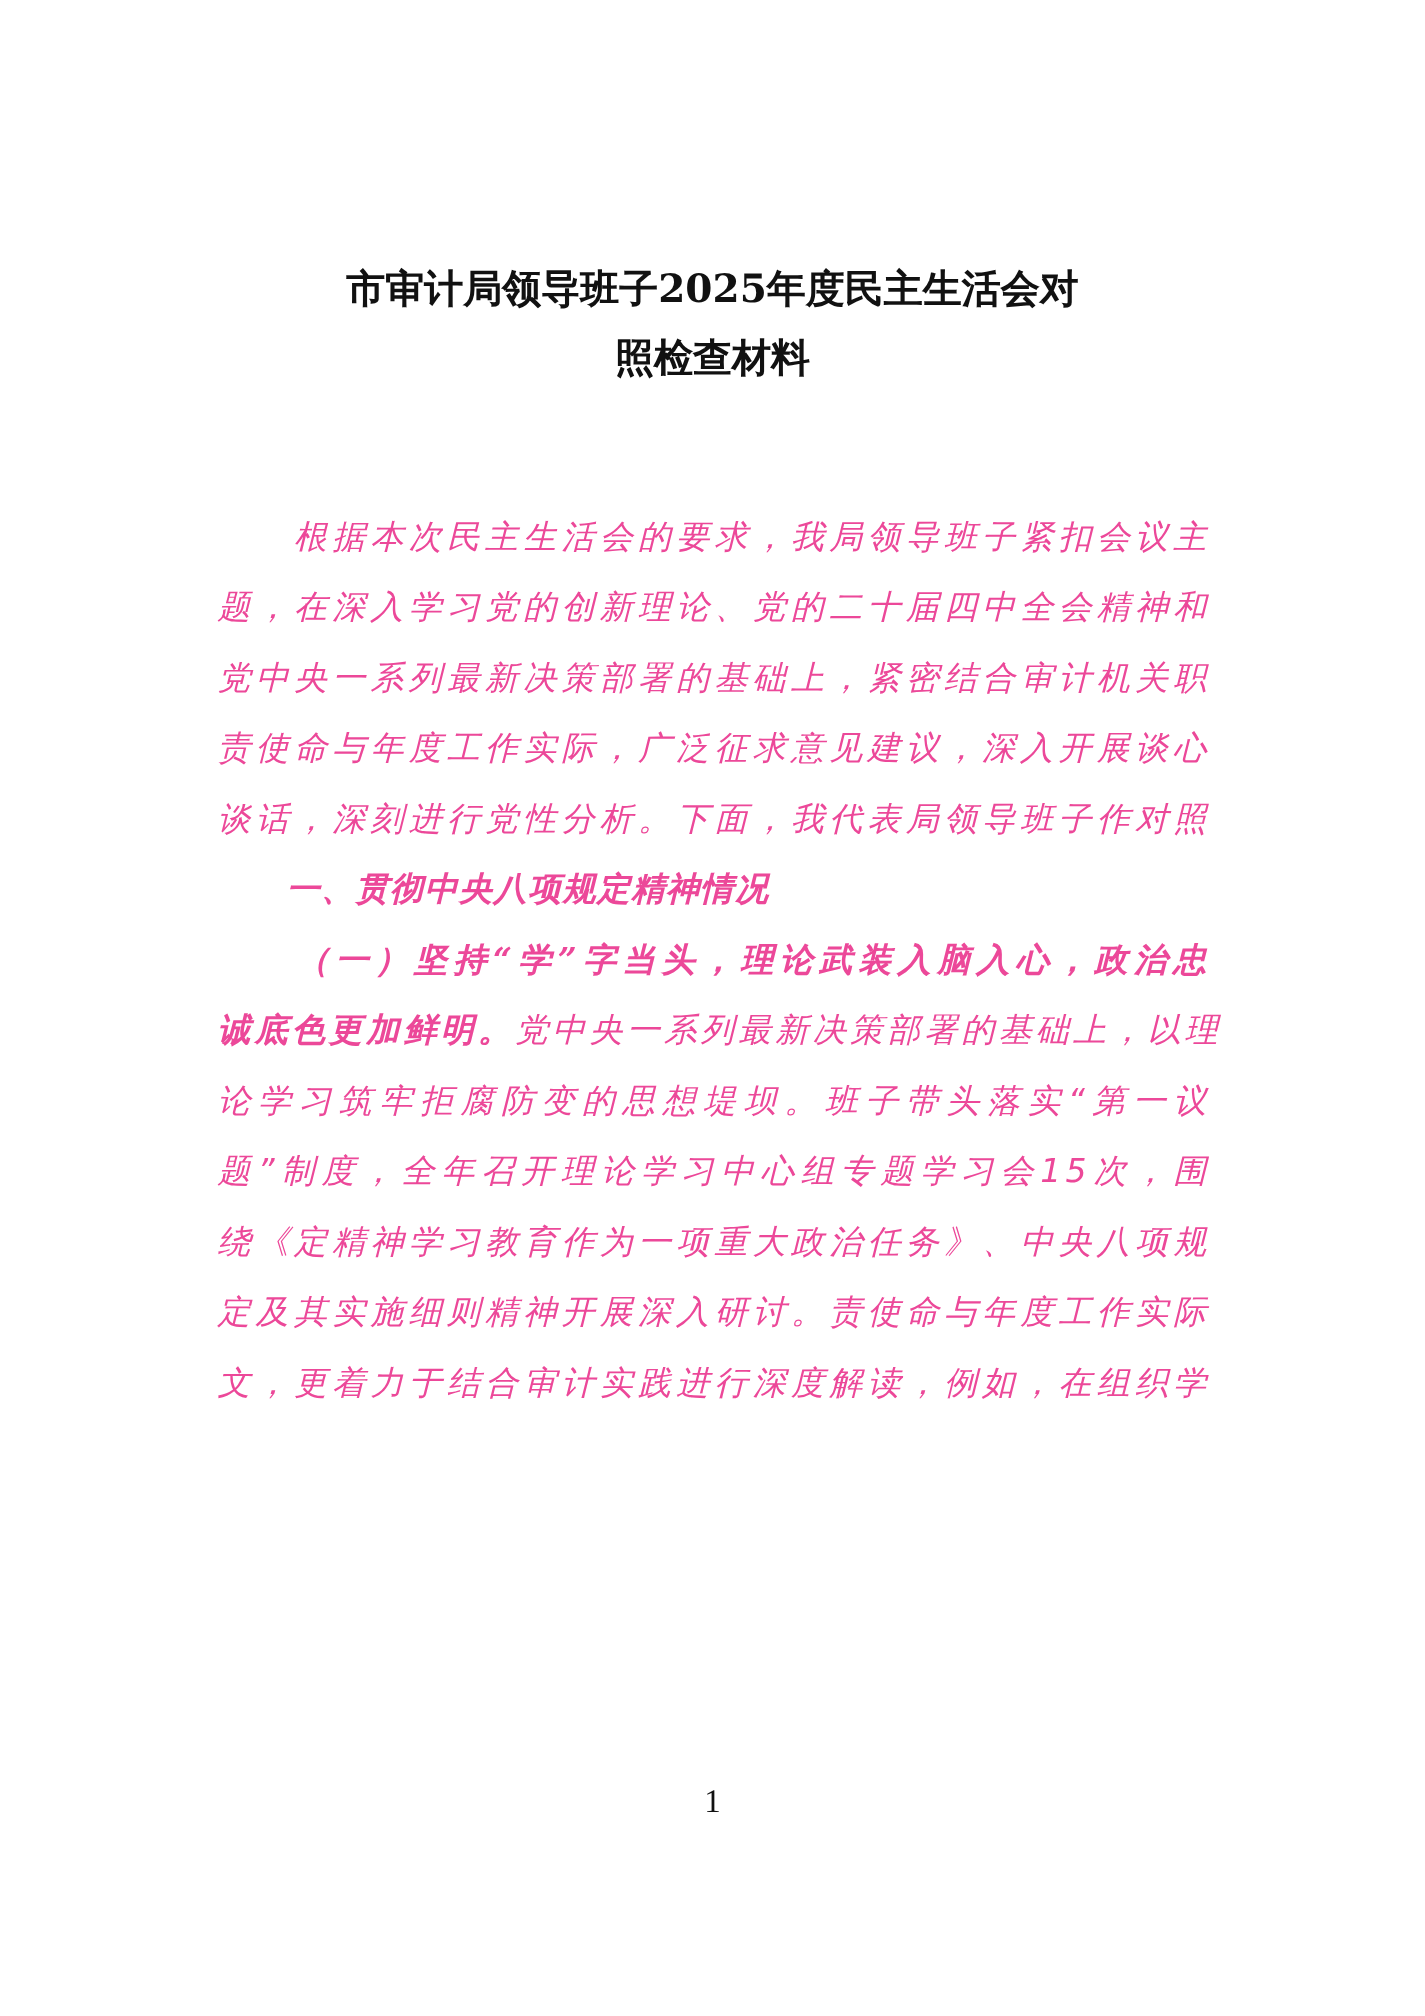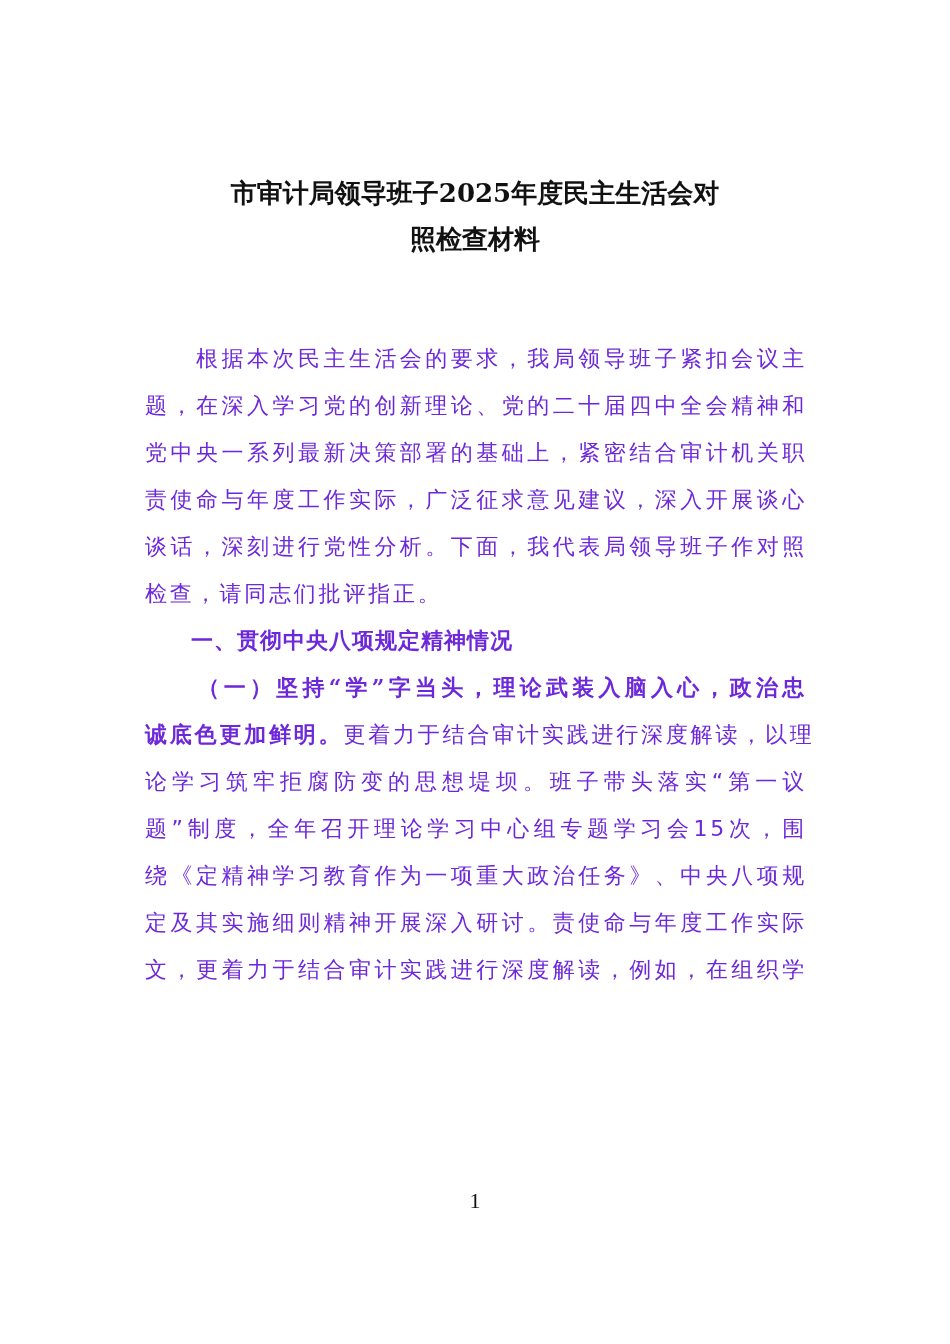--- a/index.html
+++ b/index.html
@@ -36,23 +36,24 @@
     }
     .title-line1 { top: 160px; }
     .title-line2 { top: 206px; }
     .body-text {
       position: absolute;
       left: 145px;
       width: 662px;
       font-family: "DejaVu Sans", "Liberation Sans", sans-serif;
       font-size: 22px;
       line-height: 47px;
-      color: #6d28d9;
+      color: #ec4899;
       text-align: justify;
       text-align-last: left;
+      font-style: italic;
     }
     .line {
       display: block;
       height: 47px;
       white-space: nowrap;
       text-align: justify;
       text-align-last: justify;
       letter-spacing: 2.8px;
     }
     .line.last {
@@ -85,29 +86,28 @@
   <div class="title title-line1">市审计局领导班子2025年度民主生活会对</div>
   <div class="title title-line2">照检查材料</div>
 
   <div class="body-text" style="top: 335px;">
     <div>
       <span class="line">　　根据本次民主生活会的要求，我局领导班子紧扣会议主</span>
       <span class="line">题，在深入学习党的创新理论、党的二十届四中全会精神和</span>
       <span class="line">党中央一系列最新决策部署的基础上，紧密结合审计机关职</span>
       <span class="line">责使命与年度工作实际，广泛征求意见建议，深入开展谈心</span>
       <span class="line">谈话，深刻进行党性分析。下面，我代表局领导班子作对照</span>
-      <span class="line last">检查，请同志们批评指正。</span>
     </div>
 
     <span class="line last heading">　　一、贯彻中央八项规定精神情况</span>
 
 
     <div>
       <span class="line subheading-bold">　　（一）坚持“学”字当头，理论武装入脑入心，政治忠</span>
-      <span class="line"><b class="subheading-bold">诚底色更加鲜明。</b><span>更着力于结合审计实践进行深度解读，以理</span></span>
+      <span class="line"><b class="subheading-bold">诚底色更加鲜明。</b><span>党中央一系列最新决策部署的基础上，以理</span></span>
       <span class="line">论学习筑牢拒腐防变的思想堤坝。班子带头落实“第一议</span>
       <span class="line">题”制度，全年召开理论学习中心组专题学习会15次，围</span>
       <span class="line">绕《定精神学习教育作为一项重大政治任务》、中央八项规</span>
       <span class="line">定及其实施细则精神开展深入研讨。责使命与年度工作实际</span>
       <span class="line">文，更着力于结合审计实践进行深度解读，例如，在组织学</span>
     </div>
   </div>
 
   <div class="page-number">1</div>
 </div>

